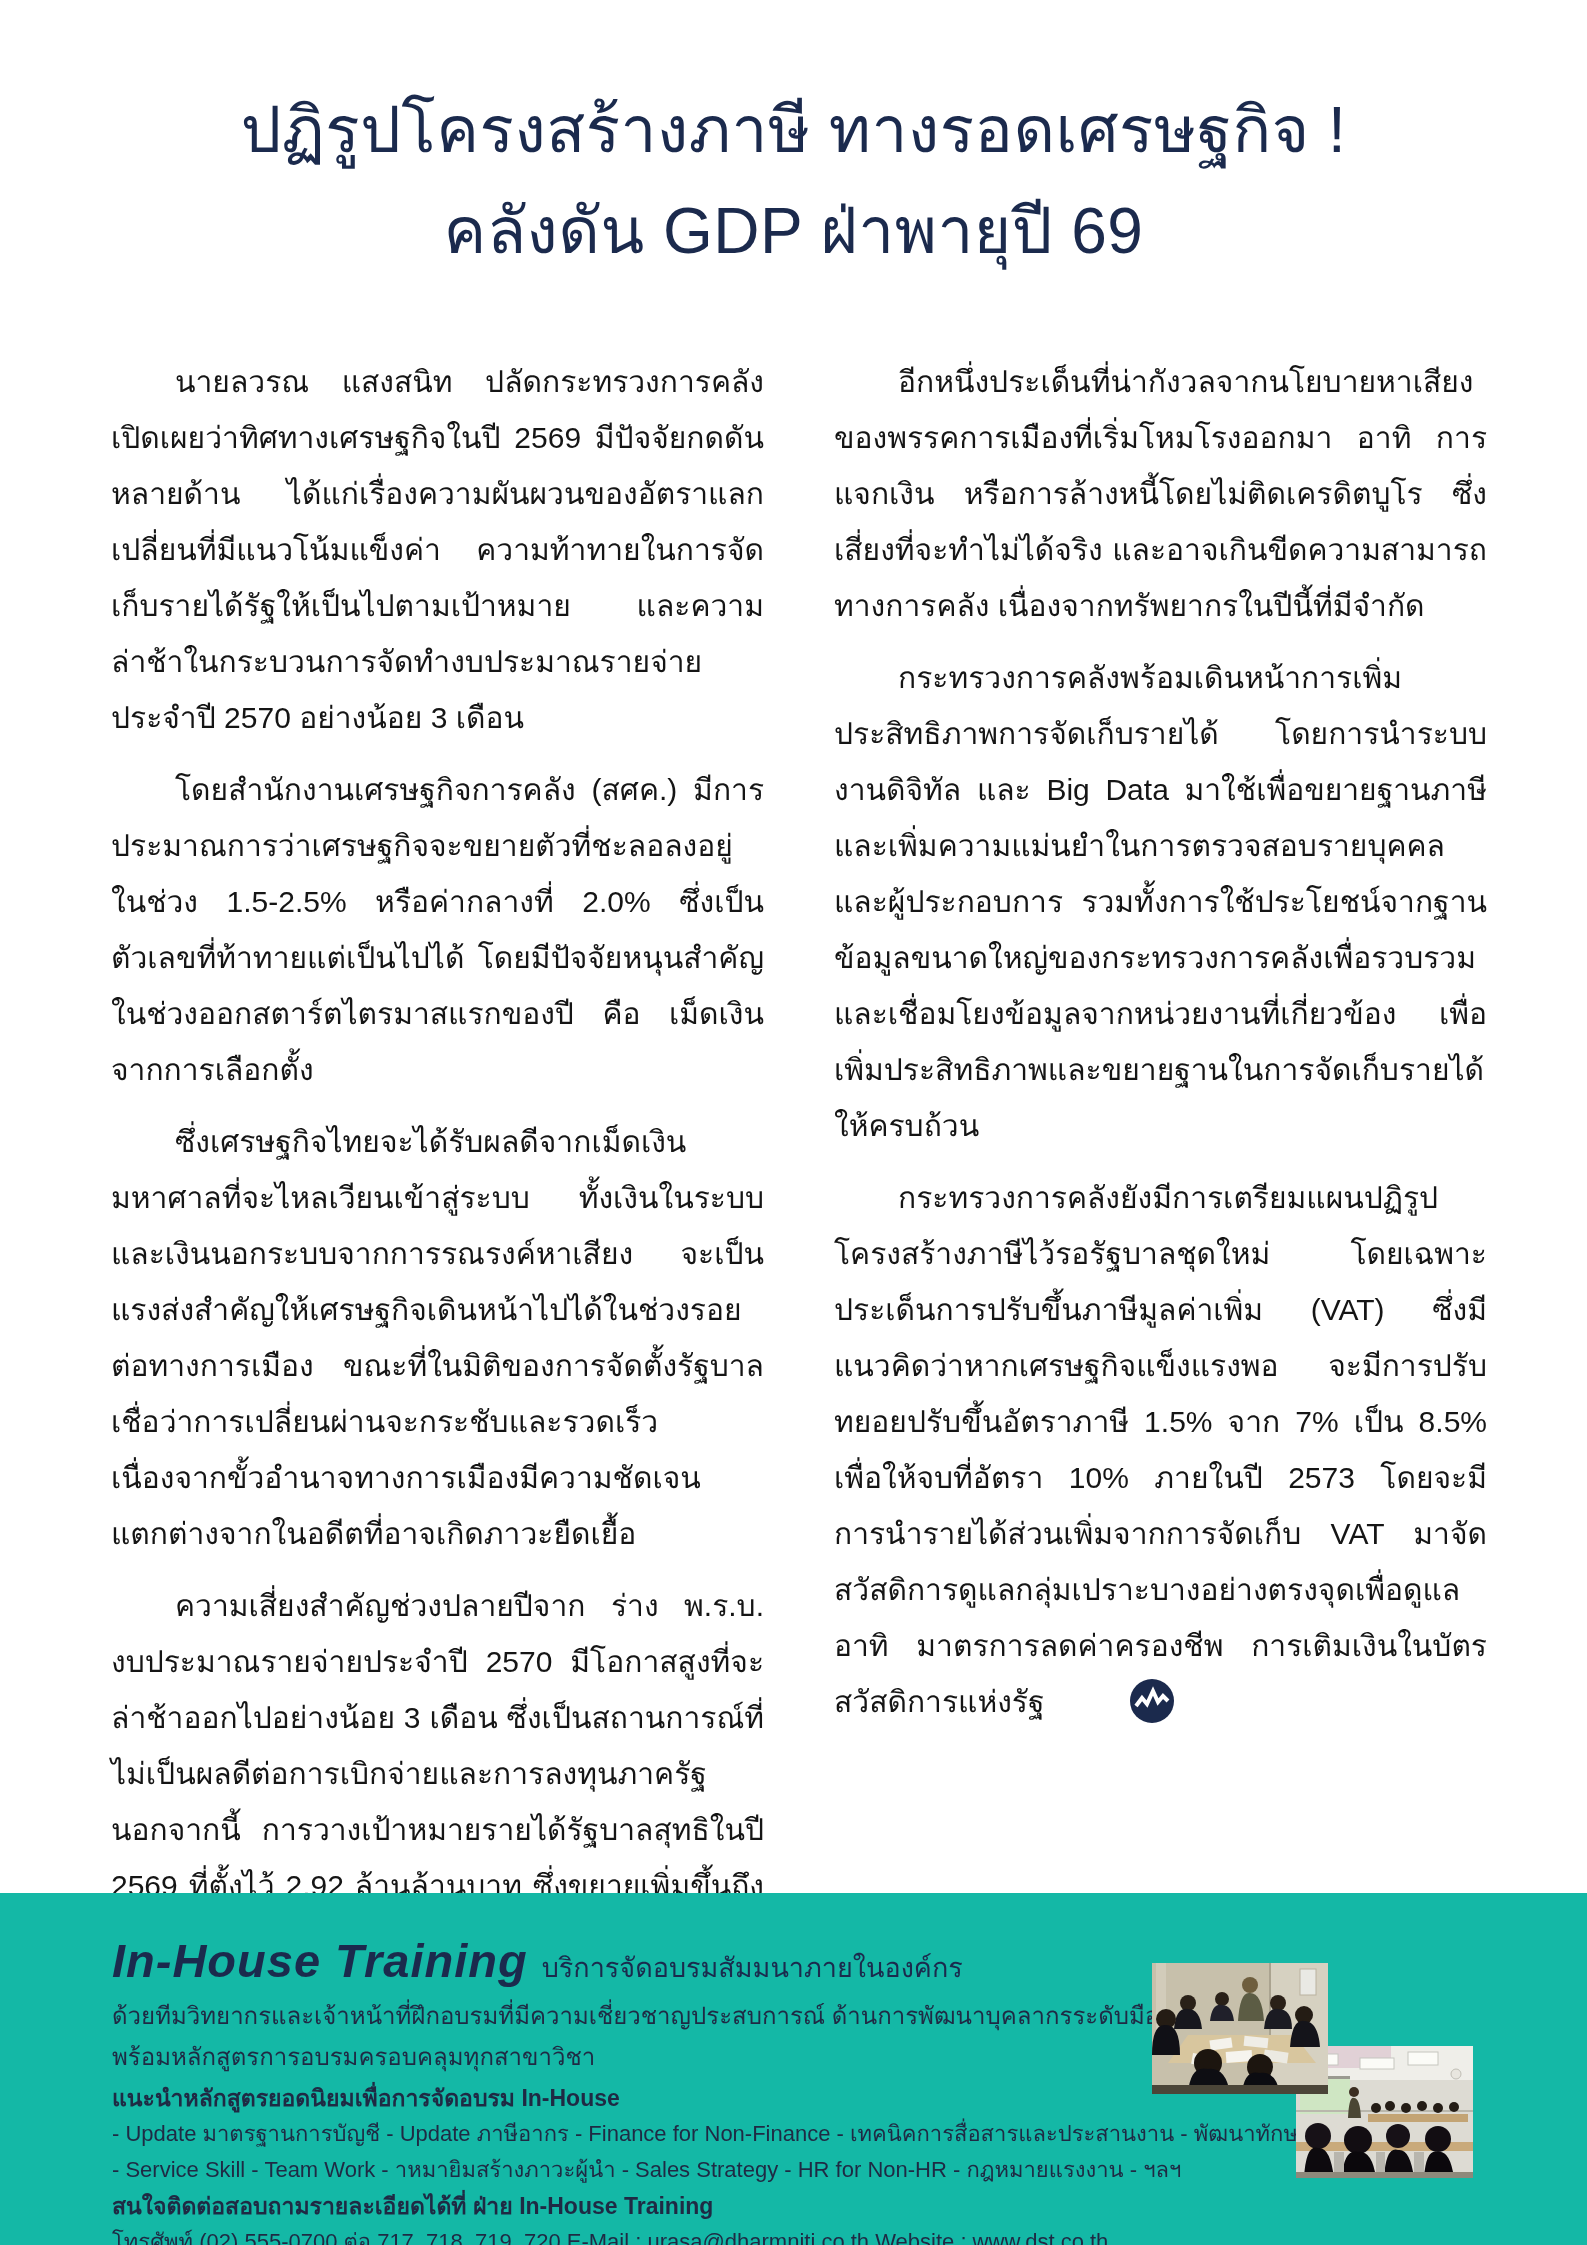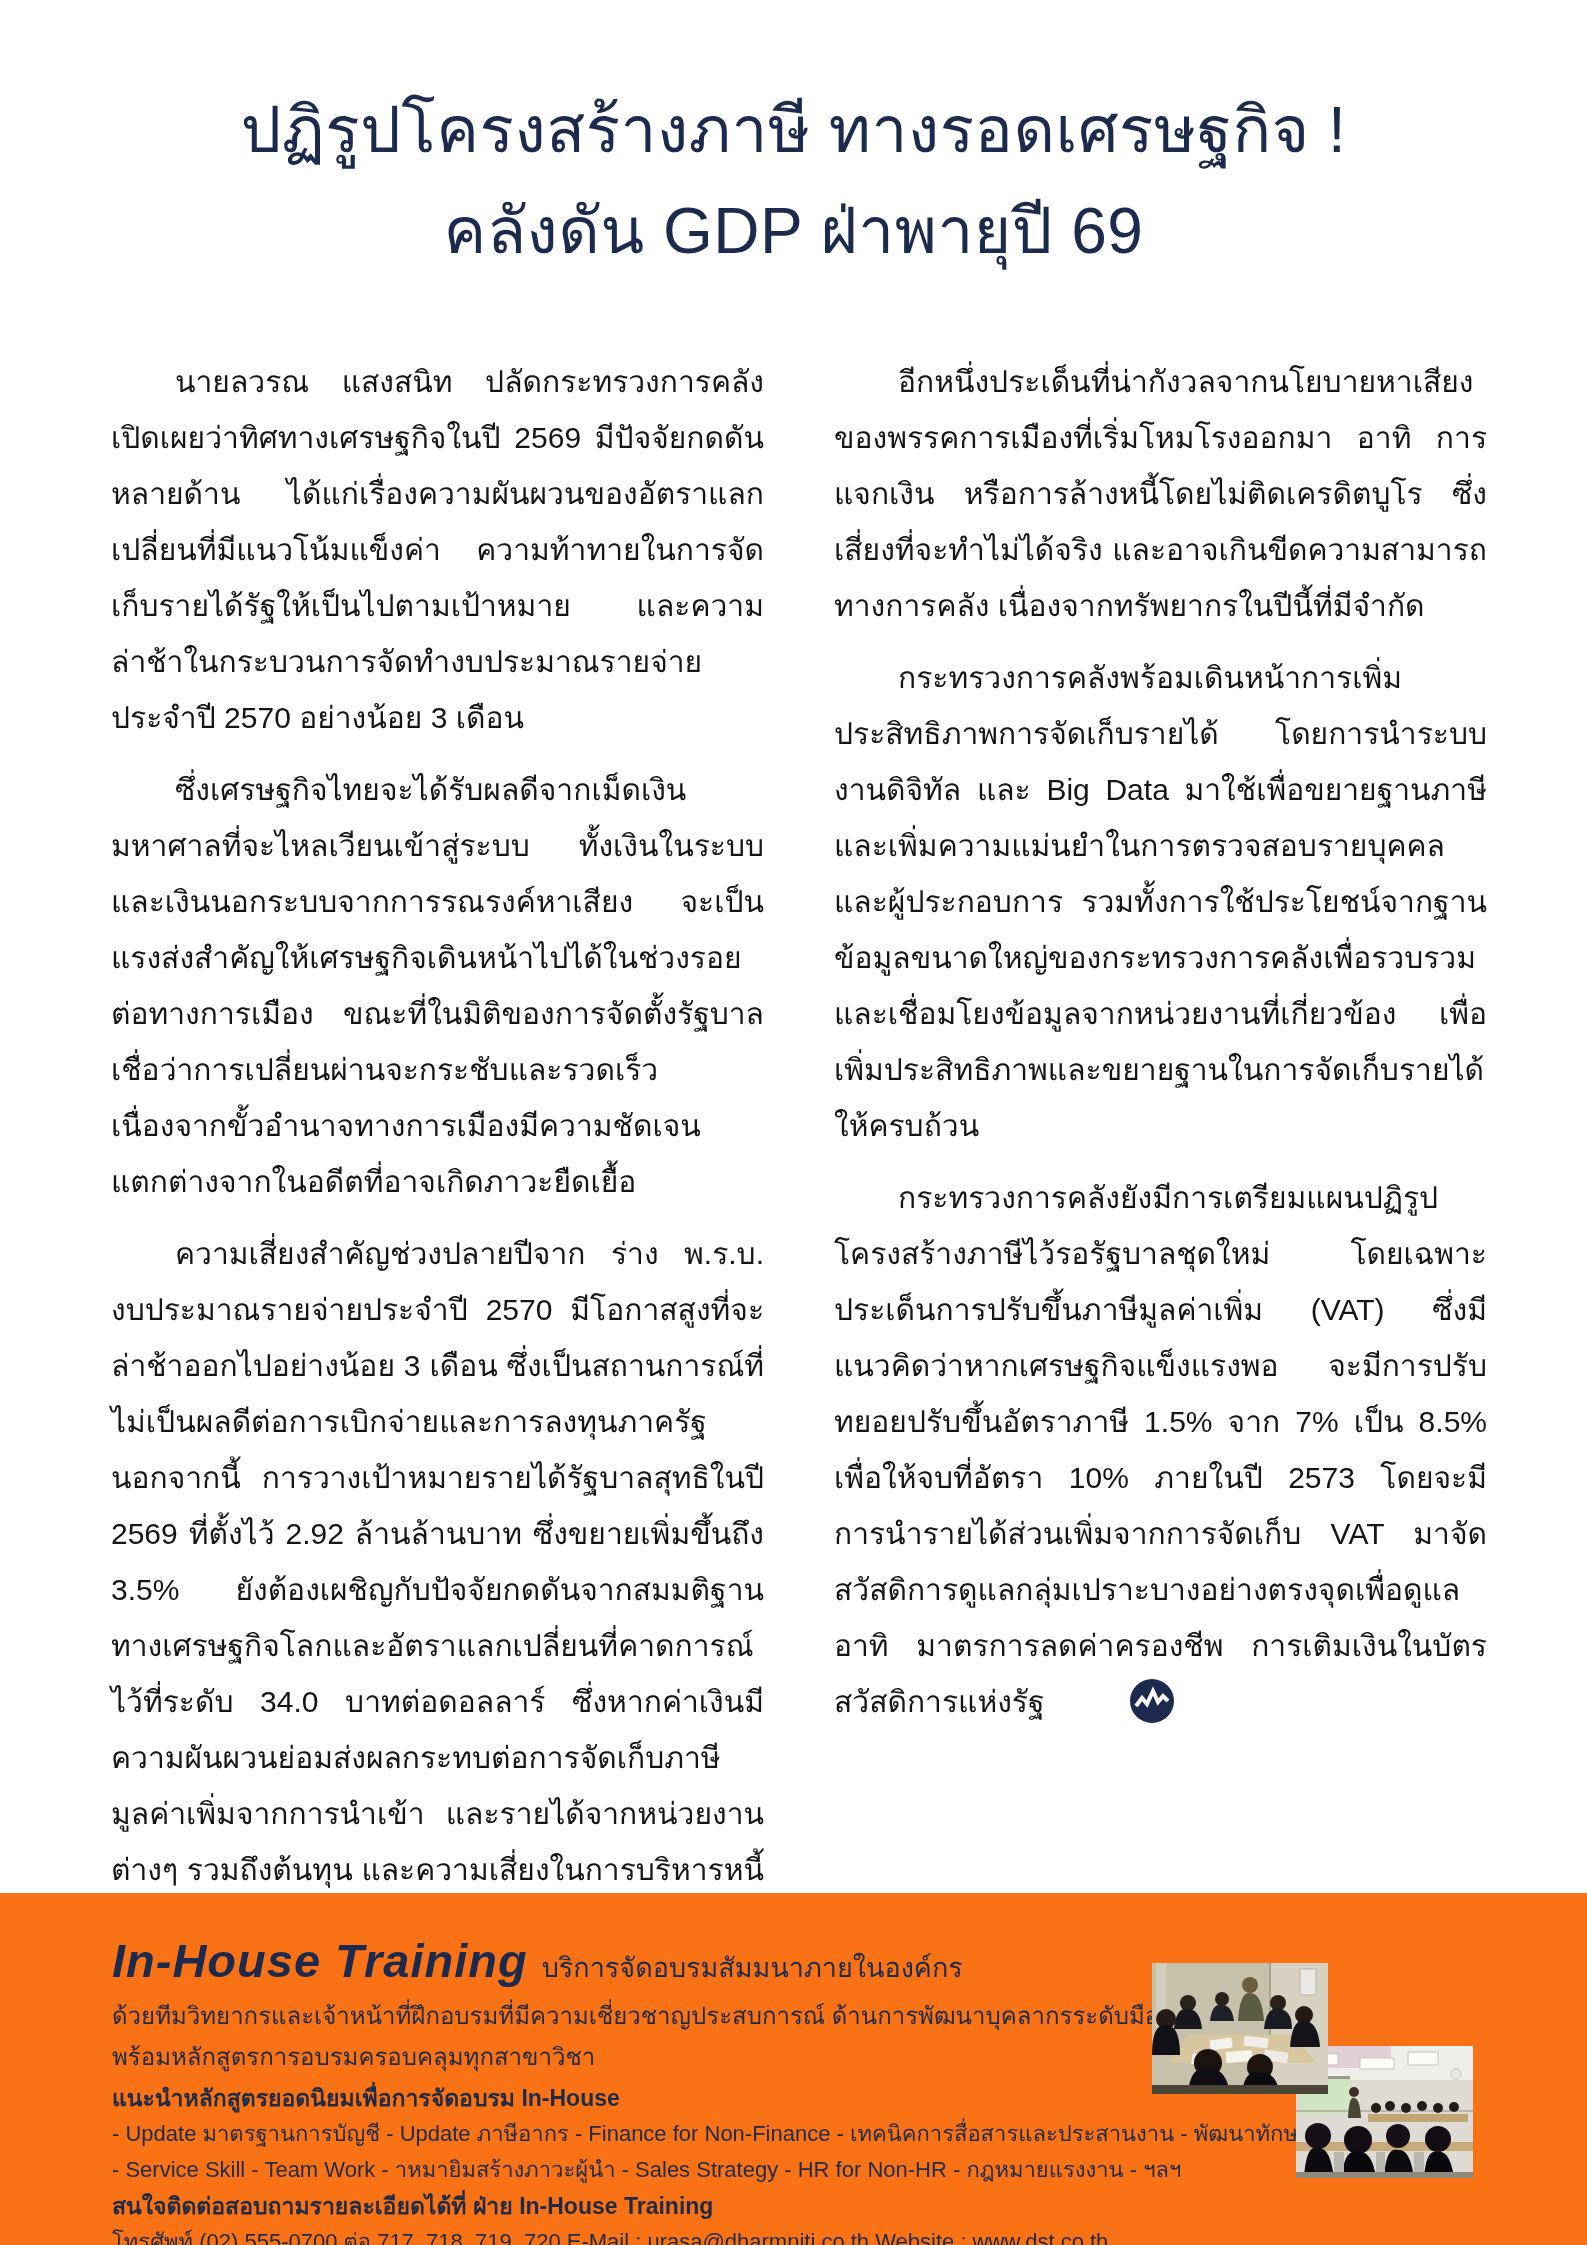--- a/index.html
+++ b/index.html
@@ -41,21 +41,21 @@
     display:inline-block;
     width:46px;height:46px;
     vertical-align:-12px;
     margin-left:20px;
   }
   
   .footer{
     position:absolute;
     left:0;top:1893px;
     width:1587px;height:352px;
-    background:#f97316;
+    background:#14b8a6;
     box-sizing:border-box;
     padding:40px 0 0 112px;
     color:#1f2a44;
   }
   .f-heading{display:flex;align-items:baseline;margin-bottom:14px;}
   .f-heading-en{
     font-size:47px;font-weight:bold;font-style:italic;
     color:#1b2a4d;letter-spacing:1px;
   }
   .f-heading-th{
@@ -76,20 +76,21 @@
 <div class="page">
 
   <div class="headline">
     <div>ปฏิรูปโครงสร้างภาษี ทางรอดเศรษฐกิจ !</div>
     <div>คลังดัน GDP ฝ่าพายุปี 69</div>
   </div>
 
   <div class="columns">
     <div class="col">
       <p class="body-p">นายลวรณ แสงสนิท ปลัดกระทรวงการคลัง เปิดเผยว่าทิศทางเศรษฐกิจในปี 2569 มีปัจจัยกดดันหลายด้าน ได้แก่เรื่องความผันผวนของอัตราแลกเปลี่ยนที่มีแนวโน้มแข็งค่า ความท้าทายในการจัดเก็บรายได้รัฐให้เป็นไปตามเป้าหมาย และความล่าช้าในกระบวนการจัดทำงบประมาณรายจ่ายประจำปี 2570 อย่างน้อย 3 เดือน</p>
+      <p class="body-p">โดยสำนักงานเศรษฐกิจการคลัง (สศค.) มีการประมาณการว่าเศรษฐกิจจะขยายตัวที่ชะลอลงอยู่ในช่วง 1.5-2.5% หรือค่ากลางที่ 2.0% ซึ่งเป็นตัวเลขที่ท้าทายแต่เป็นไปได้ โดยมีปัจจัยหนุนสำคัญในช่วงออกสตาร์ตไตรมาสแรกของปี คือ เม็ดเงินจากการเลือกตั้ง</p>
       <p class="body-p">ซึ่งเศรษฐกิจไทยจะได้รับผลดีจากเม็ดเงินมหาศาลที่จะไหลเวียนเข้าสู่ระบบ ทั้งเงินในระบบ และเงินนอกระบบจากการรณรงค์หาเสียง จะเป็นแรงส่งสำคัญให้เศรษฐกิจเดินหน้าไปได้ในช่วงรอยต่อทางการเมือง ขณะที่ในมิติของการจัดตั้งรัฐบาล เชื่อว่าการเปลี่ยนผ่านจะกระชับและรวดเร็ว เนื่องจากขั้วอำนาจทางการเมืองมีความชัดเจน แตกต่างจากในอดีตที่อาจเกิดภาวะยืดเยื้อ</p>
       <p class="body-p">ความเสี่ยงสำคัญช่วงปลายปีจาก ร่าง พ.ร.บ. งบประมาณรายจ่ายประจำปี 2570 มีโอกาสสูงที่จะล่าช้าออกไปอย่างน้อย 3 เดือน ซึ่งเป็นสถานการณ์ที่ไม่เป็นผลดีต่อการเบิกจ่ายและการลงทุนภาครัฐ นอกจากนี้ การวางเป้าหมายรายได้รัฐบาลสุทธิในปี 2569 ที่ตั้งไว้ 2.92 ล้านล้านบาท ซึ่งขยายเพิ่มขึ้นถึง 3.5% ยังต้องเผชิญกับปัจจัยกดดันจากสมมติฐานทางเศรษฐกิจโลกและอัตราแลกเปลี่ยนที่คาดการณ์ไว้ที่ระดับ 34.0 บาทต่อดอลลาร์ ซึ่งหากค่าเงินมีความผันผวนย่อมส่งผลกระทบต่อการจัดเก็บภาษีมูลค่าเพิ่มจากการนำเข้า และรายได้จากหน่วยงานต่างๆ รวมถึงต้นทุน และความเสี่ยงในการบริหารหนี้สาธารณะ</p>
     </div>
     <div class="col">
       <p class="body-p">อีกหนึ่งประเด็นที่น่ากังวลจากนโยบายหาเสียงของพรรคการเมืองที่เริ่มโหมโรงออกมา อาทิ การแจกเงิน หรือการล้างหนี้โดยไม่ติดเครดิตบูโร ซึ่งเสี่ยงที่จะทำไม่ได้จริง และอาจเกินขีดความสามารถทางการคลัง เนื่องจากทรัพยากรในปีนี้ที่มีจำกัด</p>
       <p class="body-p">กระทรวงการคลังพร้อมเดินหน้าการเพิ่มประสิทธิภาพการจัดเก็บรายได้ โดยการนำระบบงานดิจิทัล และ Big Data มาใช้เพื่อขยายฐานภาษี และเพิ่มความแม่นยำในการตรวจสอบรายบุคคล และผู้ประกอบการ รวมทั้งการใช้ประโยชน์จากฐานข้อมูลขนาดใหญ่ของกระทรวงการคลังเพื่อรวบรวม และเชื่อมโยงข้อมูลจากหน่วยงานที่เกี่ยวข้อง เพื่อเพิ่มประสิทธิภาพและขยายฐานในการจัดเก็บรายได้ให้ครบถ้วน</p>
       <p class="body-p"><span>กระทรวงการคลังยังมีการเตรียมแผนปฏิรูปโครงสร้างภาษีไว้รอรัฐบาลชุดใหม่ โดยเฉพาะประเด็นการปรับขึ้นภาษีมูลค่าเพิ่ม (VAT) ซึ่งมีแนวคิดว่าหากเศรษฐกิจแข็งแรงพอ จะมีการปรับทยอยปรับขึ้นอัตราภาษี 1.5% จาก 7% เป็น 8.5% เพื่อให้จบที่อัตรา 10% ภายในปี 2573 โดยจะมีการนำรายได้ส่วนเพิ่มจากการจัดเก็บ VAT มาจัดสวัสดิการดูแลกลุ่มเปราะบางอย่างตรงจุดเพื่อดูแล อาทิ มาตรการลดค่าครองชีพ การเติมเงินในบัตรสวัสดิการแห่งรัฐ</span><span class="endmark"><svg viewBox="0 0 46 46" xmlns="http://www.w3.org/2000/svg">
               <circle cx="23" cy="23" r="22" fill="#1b2a4d"></circle>
               <polyline points="7,28 13,20 18,26 24,13 29,24 34,18 39,23" fill="none" stroke="#ffffff" stroke-width="4" stroke-linejoin="miter"></polyline>
             </svg></span></p>

